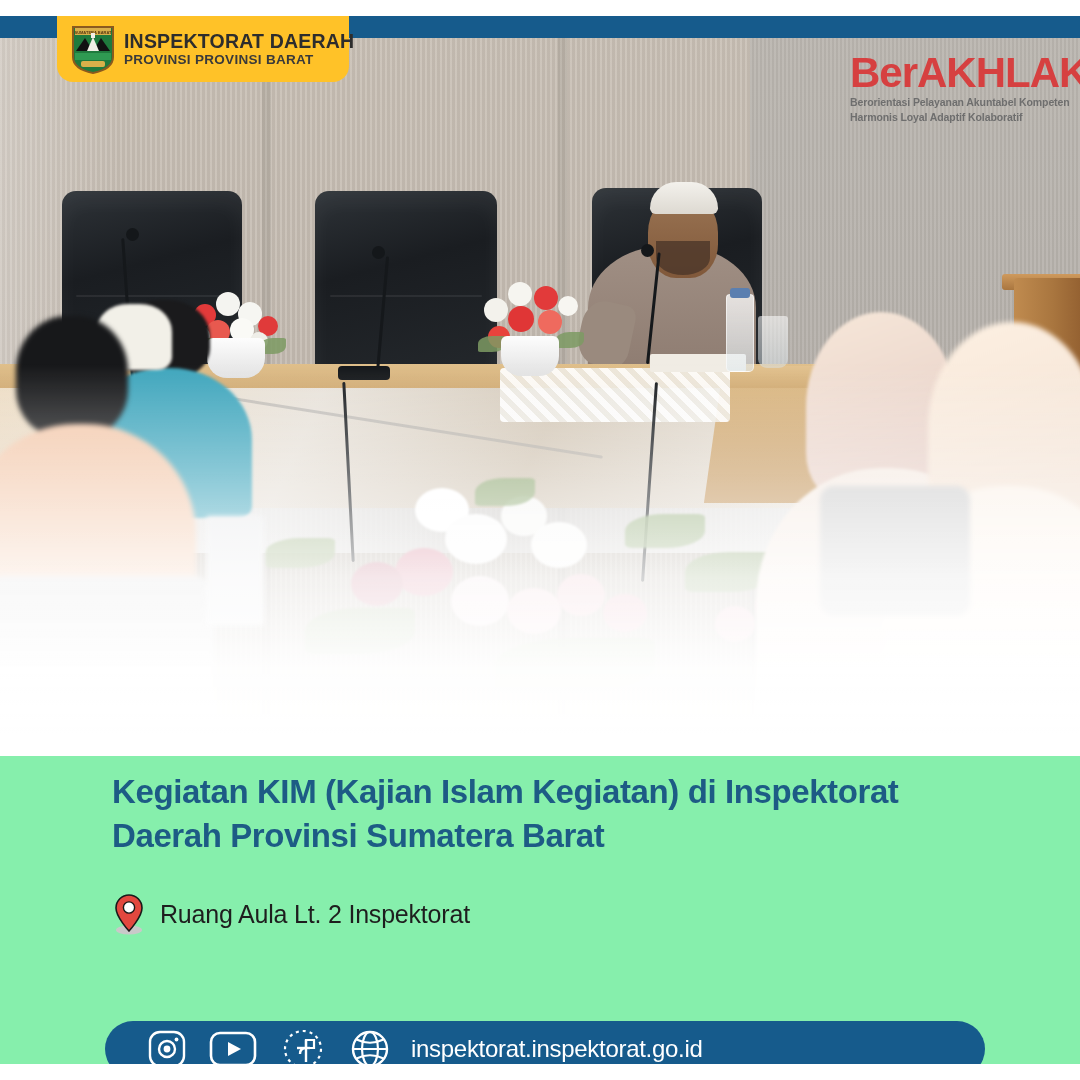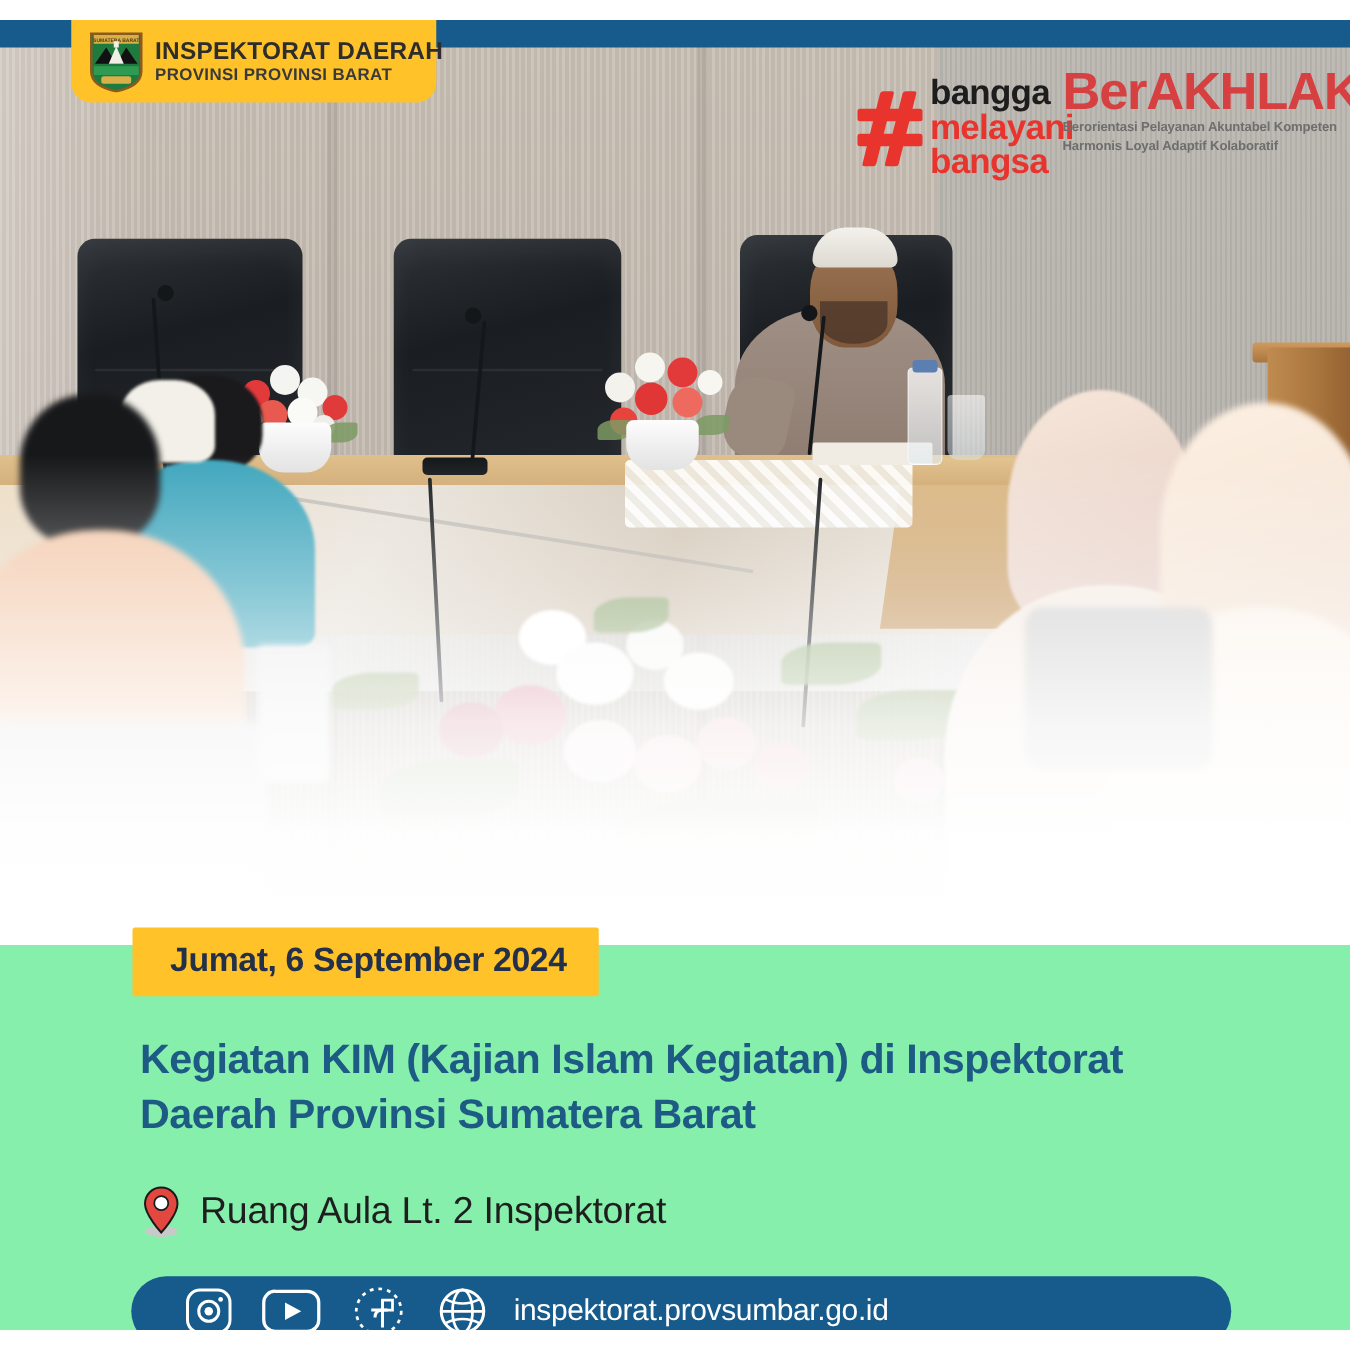--- a/index.html
+++ b/index.html
@@ -210,21 +210,21 @@
     display:inline-block; margin-left:106px; background:#ffc228;
     padding:11px 26px 13px 30px; font-size:27px; font-weight:bold;
     color:#23304a; letter-spacing:-0.3px; border-radius:2px;
   }
   .title {
     margin:28px 0 0 112px; width:900px;
     font-size:33px; font-weight:bold; color:#1d5b85; line-height:1.32; letter-spacing:-0.4px;
   }
   .venue { margin:36px 0 0 112px; display:flex; align-items:center; gap:14px; }
   .pin { width:34px; height:42px; position:relative; flex:0 0 auto; }
-  .venue-text { font-size:30px; color:#1e1e1e; letter-spacing:-0.2px; }
+  .venue-text { font-size:25px; color:#1e1e1e; letter-spacing:-0.2px; }
 
   
   .footer-pill {
     position:absolute; left:105px; top:1005px; width:880px; height:56px;
     background:#165b8c; border-radius:28px;
     display:flex; align-items:center; gap:0; z-index:4;
   }
   .fi { flex:0 0 auto; display:flex; align-items:center; justify-content:center; }
   .handle { color:#fff; font-size:24px; letter-spacing:-0.3px; }
 </style>
@@ -368,43 +368,29 @@
         <rect x="4" y="29" width="36" height="7" fill="#2f9a52"></rect>
         <rect x="10" y="37" width="24" height="6" rx="2" fill="#d8b04a"></rect>
       </svg>
     </div>
     <div class="brand-text">
       <div class="brand-l1">INSPEKTORAT DAERAH</div>
       <div class="brand-l2">PROVINSI PROVINSI BARAT</div>
     </div>
   </div>
 
-  <div class="bmb">
-    <div class="hashtag">
-      <span style="left:11px;top:2px;width:11px;height:60px;transform:skewX(-14deg)"></span>
-      <span style="left:29px;top:2px;width:11px;height:60px;transform:skewX(-14deg)"></span>
-      <span style="left:0;top:16px;width:52px;height:10px"></span>
-      <span style="left:0;top:36px;width:52px;height:10px"></span>
-    </div>
-    <div class="bmb-lines">
-      <div class="l1">bangga</div>
-      <div class="l2">melayani</div>
-      <div class="l3">bangsa</div>
-    </div>
-  </div>
 
   <div class="berakhlak">
     <div class="ba-word">BerAKHLAK</div>
 
     <div class="ba-sub">Berorientasi Pelayanan Akuntabel Kompeten</div>
     <div class="ba-sub">Harmonis Loyal Adaptif Kolaboratif</div>
   </div>
 
   <div class="content">
-    <div class="date-badge">Jumat, 6 September 2024</div>
     <div class="title">Kegiatan KIM (Kajian Islam Kegiatan) di Inspektorat Daerah Provinsi Sumatera Barat</div>
     <div class="venue">
       <div class="pin">
         <svg viewBox="0 0 34 42" width="34" height="42">
           <ellipse cx="17" cy="37" rx="13" ry="4.5" fill="#c9c9c9"></ellipse>
           <path d="M17 2 C9.8 2 4 7.8 4 15 C4 24 17 38 17 38 C17 38 30 24 30 15 C30 7.8 24.2 2 17 2 Z" fill="#e2483f" stroke="#1a1a1a" stroke-width="1.6"></path>
           <circle cx="17" cy="14.5" r="5.6" fill="#ffffff" stroke="#1a1a1a" stroke-width="1.4"></circle>
         </svg>
       </div>
       <div class="venue-text">Ruang Aula Lt. 2 Inspektorat</div>
@@ -437,16 +423,16 @@
     </div>
     <div class="fi" style="margin-left:24px">
       <svg viewBox="0 0 42 42" width="42" height="42">
         <circle cx="21" cy="21" r="17" fill="none" stroke="#fff" stroke-width="2.4"></circle>
         <ellipse cx="21" cy="21" rx="8" ry="17" fill="none" stroke="#fff" stroke-width="2.2"></ellipse>
         <line x1="4" y1="21" x2="38" y2="21" stroke="#fff" stroke-width="2.2"></line>
         <path d="M7.5 11.5 Q21 18 34.5 11.5" fill="none" stroke="#fff" stroke-width="2"></path>
         <path d="M7.5 30.5 Q21 24 34.5 30.5" fill="none" stroke="#fff" stroke-width="2"></path>
       </svg>
     </div>
-    <div class="handle" style="margin-left:20px">inspektorat.provsumbar.go.id</div>
+    <div class="handle" style="margin-left:20px">inspektorat.inspektorat.go.id</div>
   </div>
 
 </div>
 
 </body></html>

